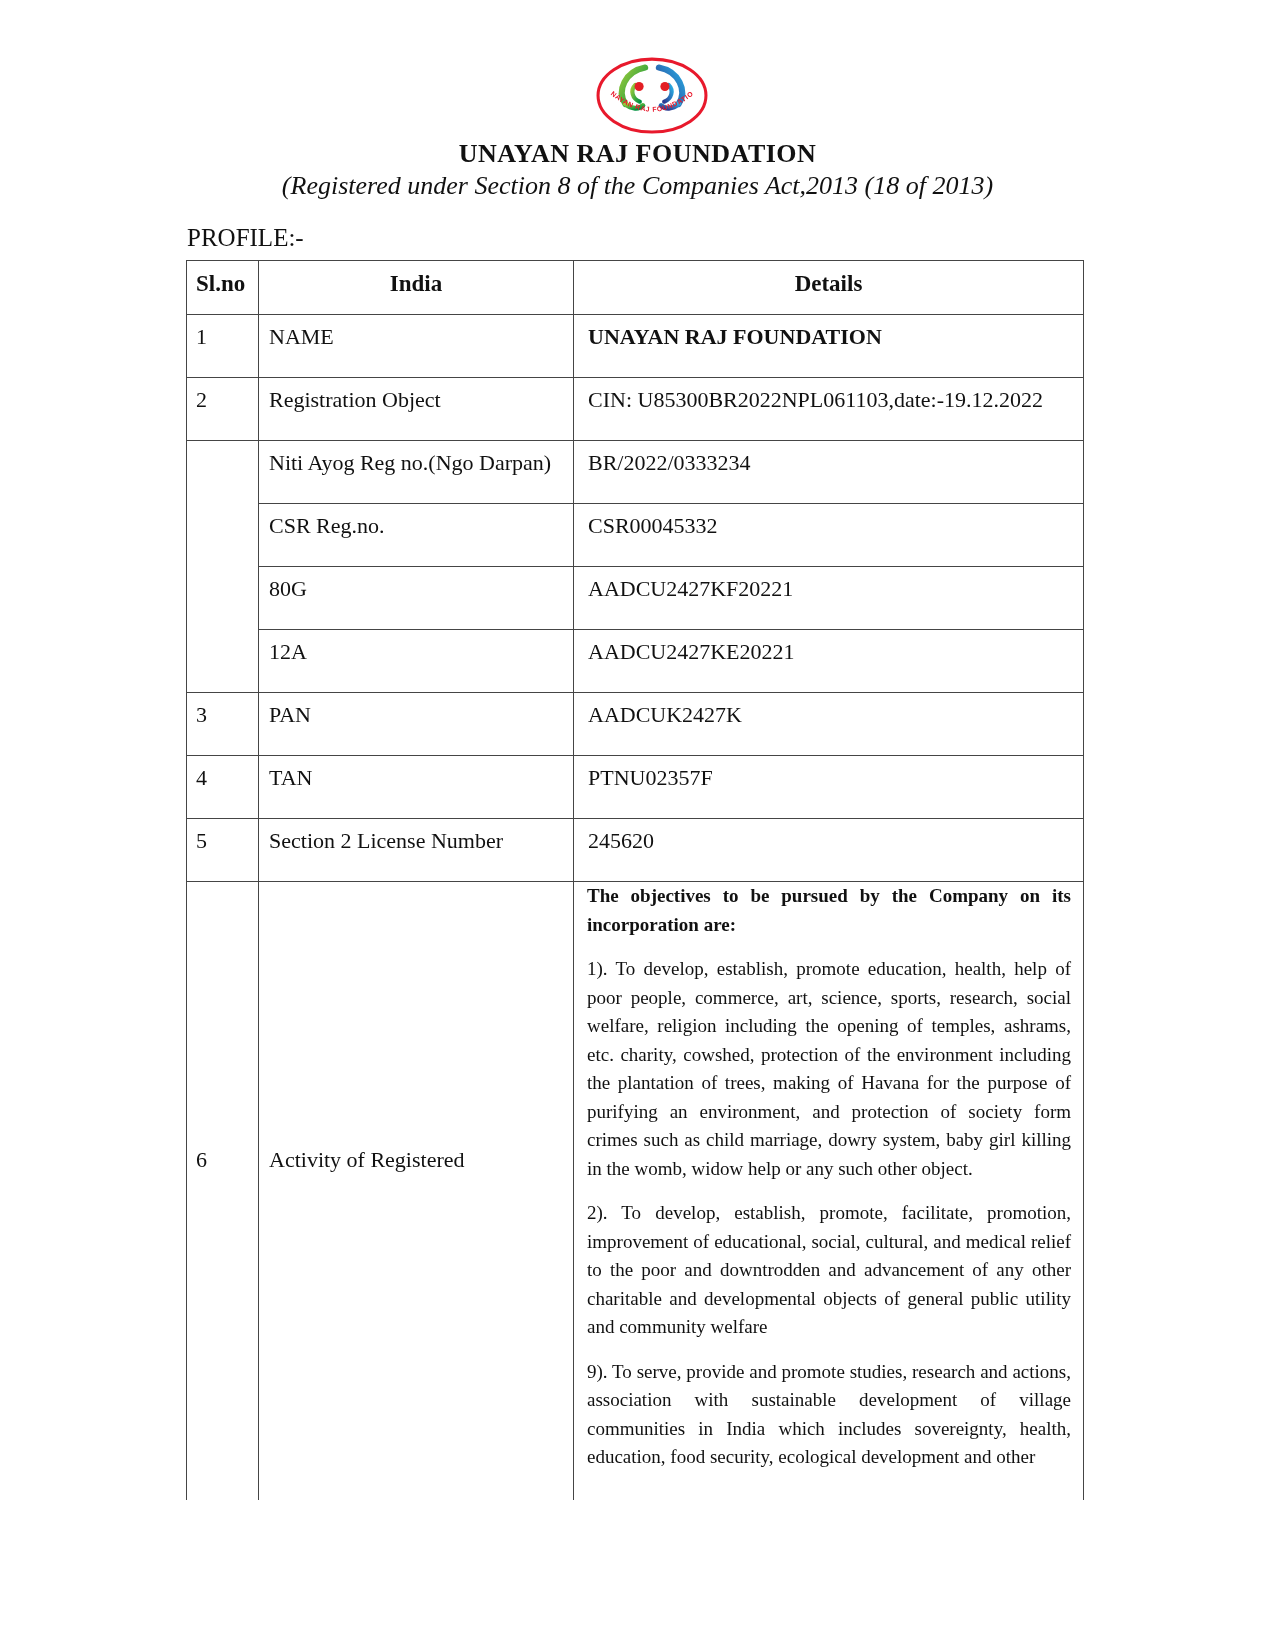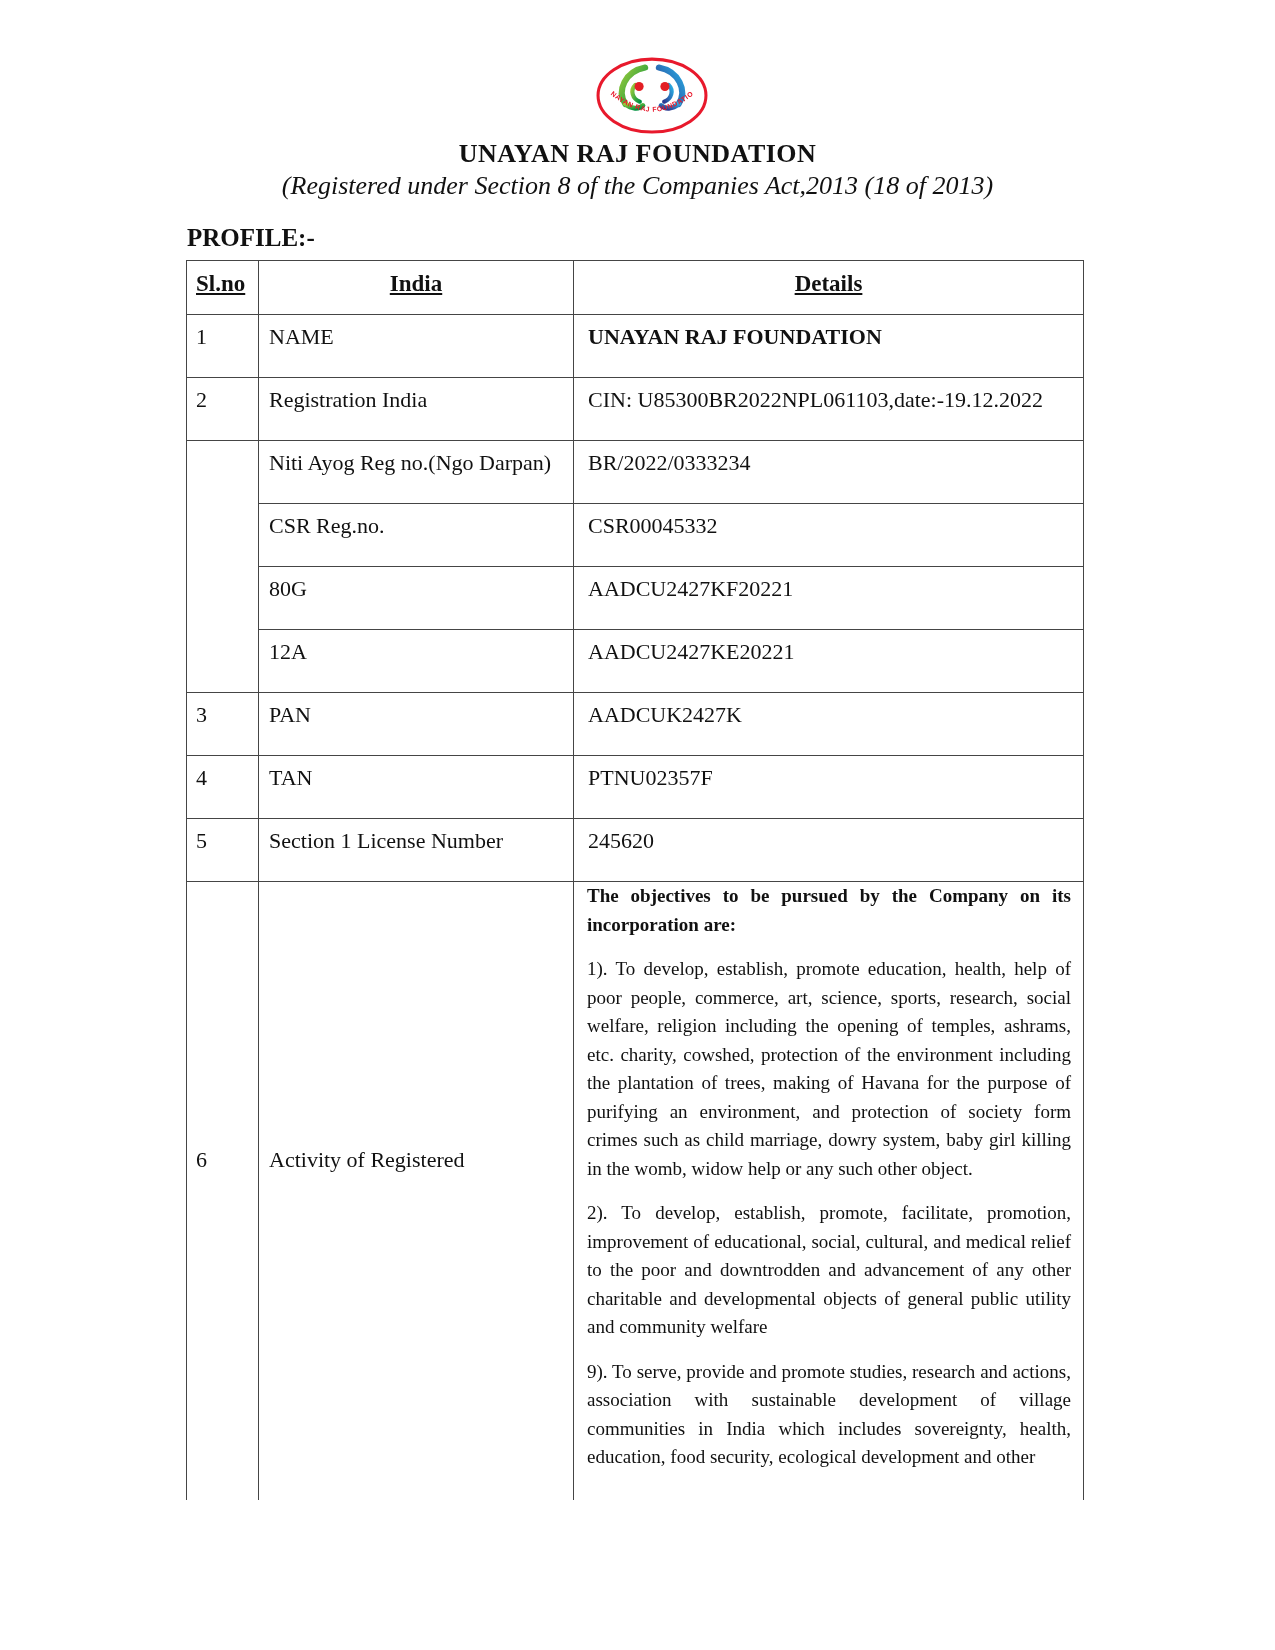--- a/index.html
+++ b/index.html
@@ -18,40 +18,40 @@
   .title{
     position:absolute;top:139px;left:0;width:100%;
     text-align:center;font-weight:bold;font-size:26px;letter-spacing:.5px;
   }
   .subtitle{
     position:absolute;top:171px;left:0;width:100%;
     text-align:center;font-style:italic;font-size:26px;
   }
   .profile{
     position:absolute;top:224px;left:187px;
-    font-weight:bold;font-size:25px;
+    font-weight:normal;font-size:25px;
   }
   
   .table-clip{
     position:absolute;top:260px;left:186px;
     width:901px;height:1240px;overflow:hidden;
   }
   table.profile-table{
     width:897px;border-collapse:collapse;table-layout:fixed;
     font-size:22px;color:#111;
   }
   table.profile-table,
   table.profile-table th,
   table.profile-table td{border:1.5px solid #454545;}
   col.c1{width:72px;}
   col.c2{width:315px;}
   col.c3{width:510px;}
   th{
     height:54px;box-sizing:border-box;vertical-align:top;
-    font-weight:bold;font-size:23px;text-align:center;padding:10px 8px 0 8px;text-decoration:underline;
+    font-weight:bold;font-size:23px;text-align:center;padding:10px 8px 0 8px;
   }
   th.sl{text-align:left;padding-left:9px;}
   td{
     height:63px;box-sizing:border-box;vertical-align:top;
     padding:9px 10px 0 10px;white-space:nowrap;overflow:hidden;
   }
   td.sl{padding-left:9px;}
   td.details{padding-left:14px;}
   td.bold{font-weight:bold;}
   
@@ -129,21 +129,21 @@
         </tr>
       </thead>
       <tbody>
         <tr>
           <td class="sl">1</td>
           <td>NAME</td>
           <td class="details bold">UNAYAN RAJ FOUNDATION</td>
         </tr>
         <tr>
           <td class="sl">2</td>
-          <td>Registration India</td>
+          <td>Registration Object</td>
           <td class="details">CIN: U85300BR2022NPL061103,date:-19.12.2022</td>
         </tr>
         <tr>
           <td class="sl" rowspan="4"></td>
           <td>Niti Ayog Reg no.(Ngo Darpan)</td>
           <td class="details">BR/2022/0333234</td>
         </tr>
         <tr>
           <td>CSR Reg.no.</td>
           <td class="details">CSR00045332</td>
@@ -161,21 +161,21 @@
           <td>PAN</td>
           <td class="details">AADCUK2427K</td>
         </tr>
         <tr>
           <td class="sl">4</td>
           <td>TAN</td>
           <td class="details">PTNU02357F</td>
         </tr>
         <tr>
           <td class="sl">5</td>
-          <td>Section 1 License Number</td>
+          <td>Section 2 License Number</td>
           <td class="details">245620</td>
         </tr>
         <tr class="activity">
           <td class="sl act">
             <div class="vcent">6</div>
           </td>
           <td class="act">
             <div class="vcent">Activity of Registered</div>
           </td>
           <td class="act-details">

